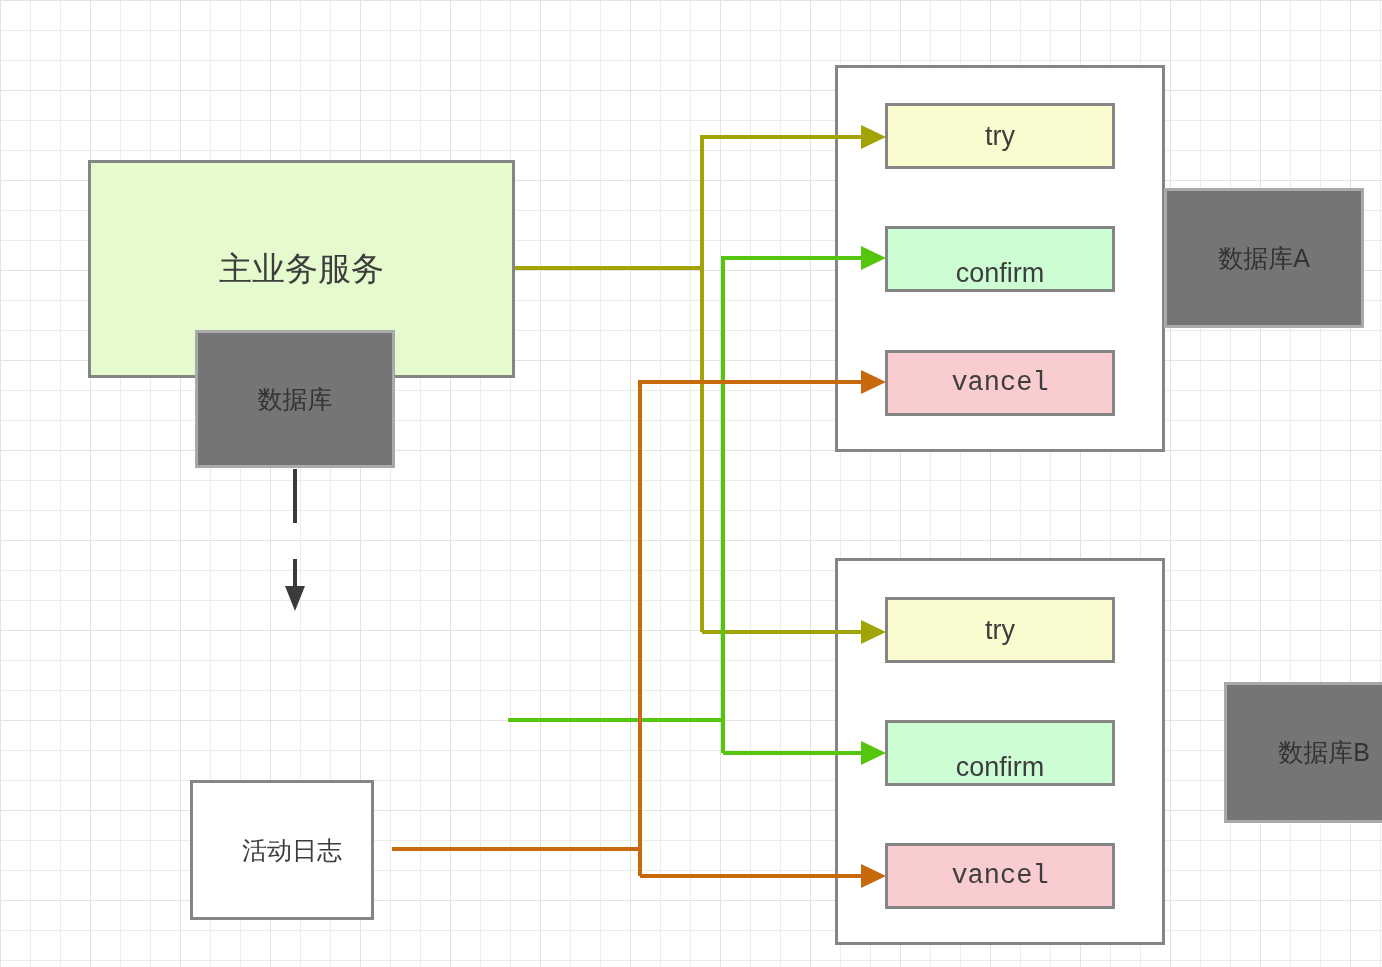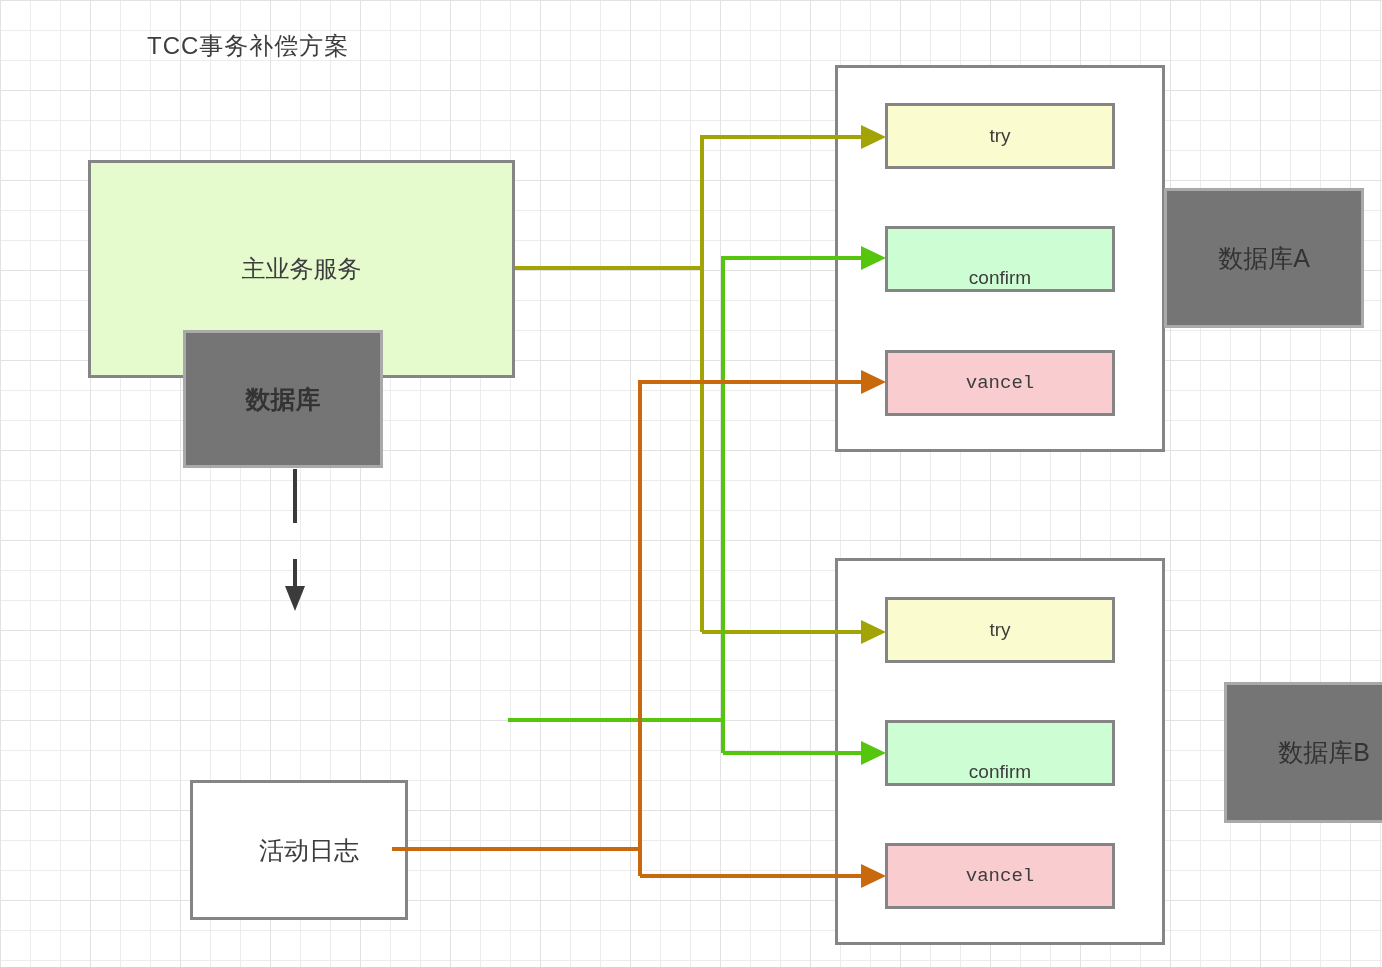--- a/index.html
+++ b/index.html
@@ -25,50 +25,49 @@
   }
   .title{
     position:absolute;left:147px;top:30px;
     font-size:24px;letter-spacing:1px;color:#3d3d3d;
     white-space:nowrap;
   }
   .annotation{
     position:absolute;left:6px;top:533px;
     font-size:23px;color:#3d3d3d;white-space:nowrap;
   }
-  .green-node   {background:var(--green-fill,#e5fbce);border:3px solid var(--node-border,#858585);font-size:24px;z-index:2;}
+  .green-node   {background:var(--green-fill,#e5fbce);border:3px solid var(--node-border,#858585);font-size:33px;z-index:2;}
   .orange-node  {background:var(--orange-fill,#fcead2);border:3px solid var(--node-border,#858585);font-size:27px;z-index:2;}
   .gray-node    {background:var(--gray-fill,#757575);border:3px solid var(--gray-border,#a9a9a9);font-size:25px;color:#333333;z-index:3;justify-content:center;}
   .white-node   {background:#ffffff;border:3px solid var(--node-border,#858585);font-size:25px;z-index:3;}
   .container-box{background:#ffffff;border:3px solid var(--node-border,#858585);z-index:1;}
-  .op-box       {border:3px solid var(--node-border,#858585);font-size:19px;z-index:2;}
+  .op-box       {border:3px solid var(--node-border,#858585);font-size:27px;z-index:2;}
   .op-yellow{background:var(--yellow-fill,#fbfbd0);}
   .op-mint  {background:var(--mint-fill,#cdfdd3);align-items:flex-end;}
   .op-pink  {background:var(--pink-fill,#f9cdd0);font-family:Liberation Mono, monospace;}
   .overlay{position:absolute;left:0;top:0;z-index:5;pointer-events:none;}
   .ln{fill:none;stroke-width:4;}
   .hd{stroke:none;}
 </style>
 </head>
 <body>
 
 <div class="canvas">
 
-  <div class="title">TCC事务补偿方案</div>
 
   <div class="node green-node" style="left:88px;top:160px;width:427px;height:218px;">
     <span>主业务服务</span>
   </div>
 
-  <div class="node gray-node" style="left:183px;top:330px;width:200px;height:138px;font-weight:bold;">
+  <div class="node gray-node" style="left:195px;top:330px;width:200px;height:138px;">
     <span>数据库</span>
   </div>
 
 
-  <div class="node white-node" style="left:190px;top:780px;width:218px;height:140px;padding-left:20px;">
+  <div class="node white-node" style="left:190px;top:780px;width:184px;height:140px;padding-left:20px;">
     <span>活动日志</span>
   </div>
 
   <div class="node container-box" style="left:835px;top:65px;width:330px;height:387px;"></div>
   <div class="node op-box op-yellow" style="left:885px;top:103px;width:230px;height:66px;">
     <span>try</span>
   </div>
   <div class="node op-box op-mint" style="left:885px;top:226px;width:230px;height:66px;">
     <span>confirm</span>
   </div>

